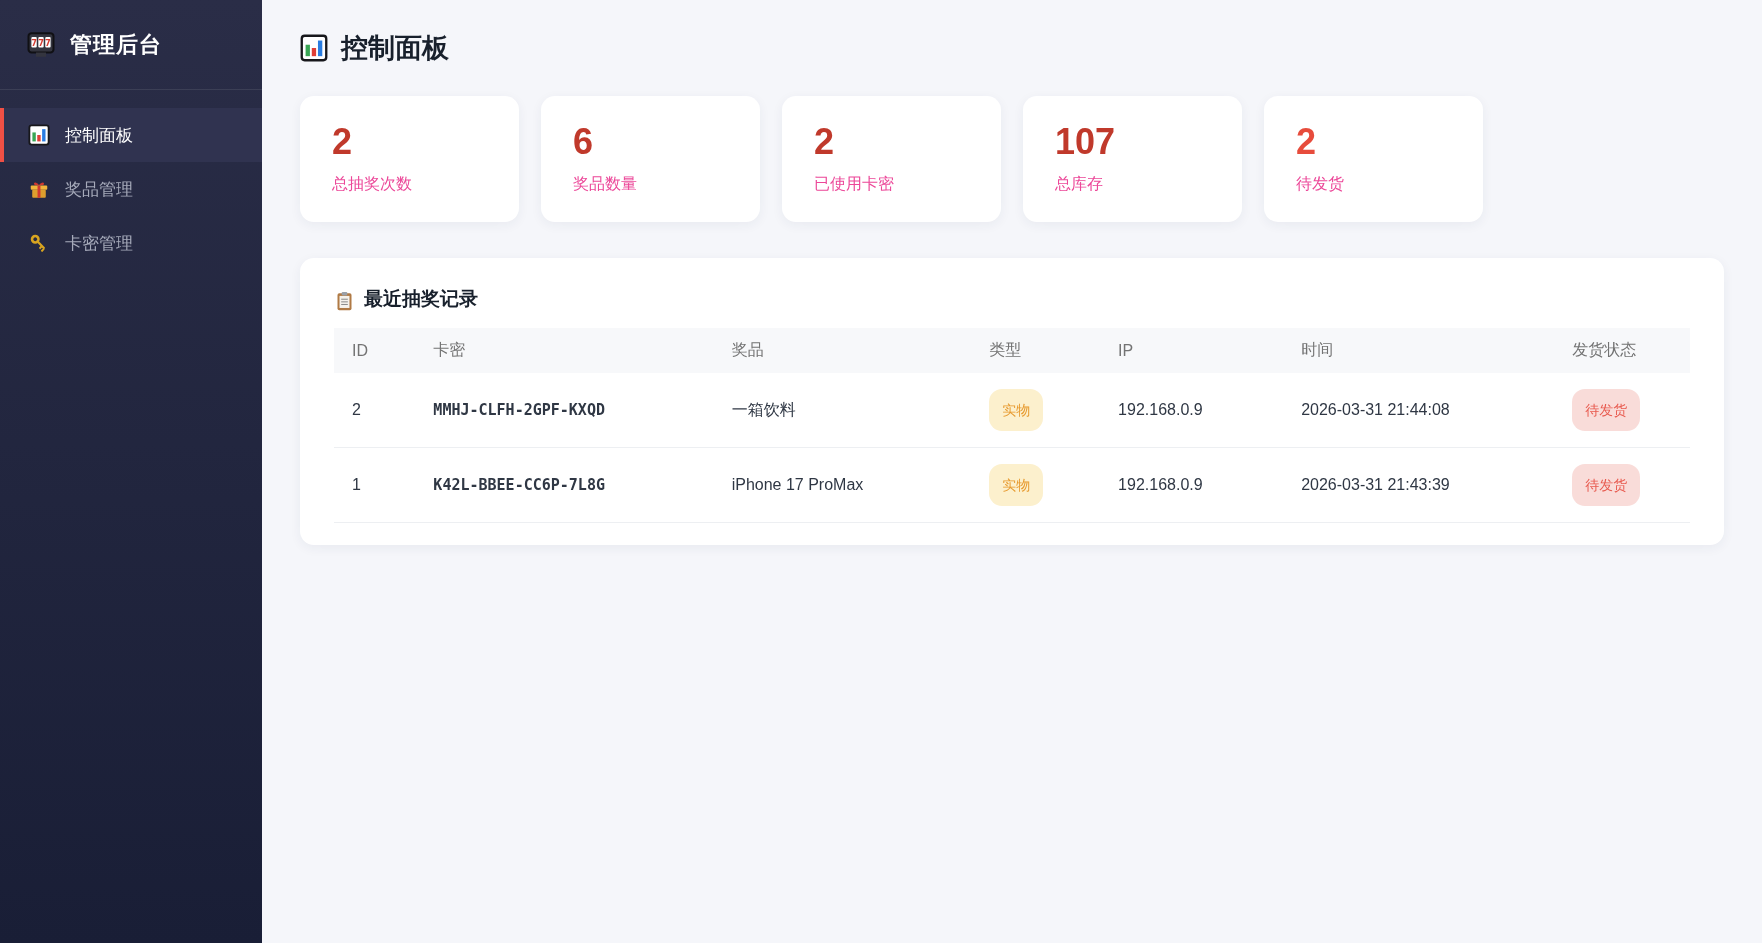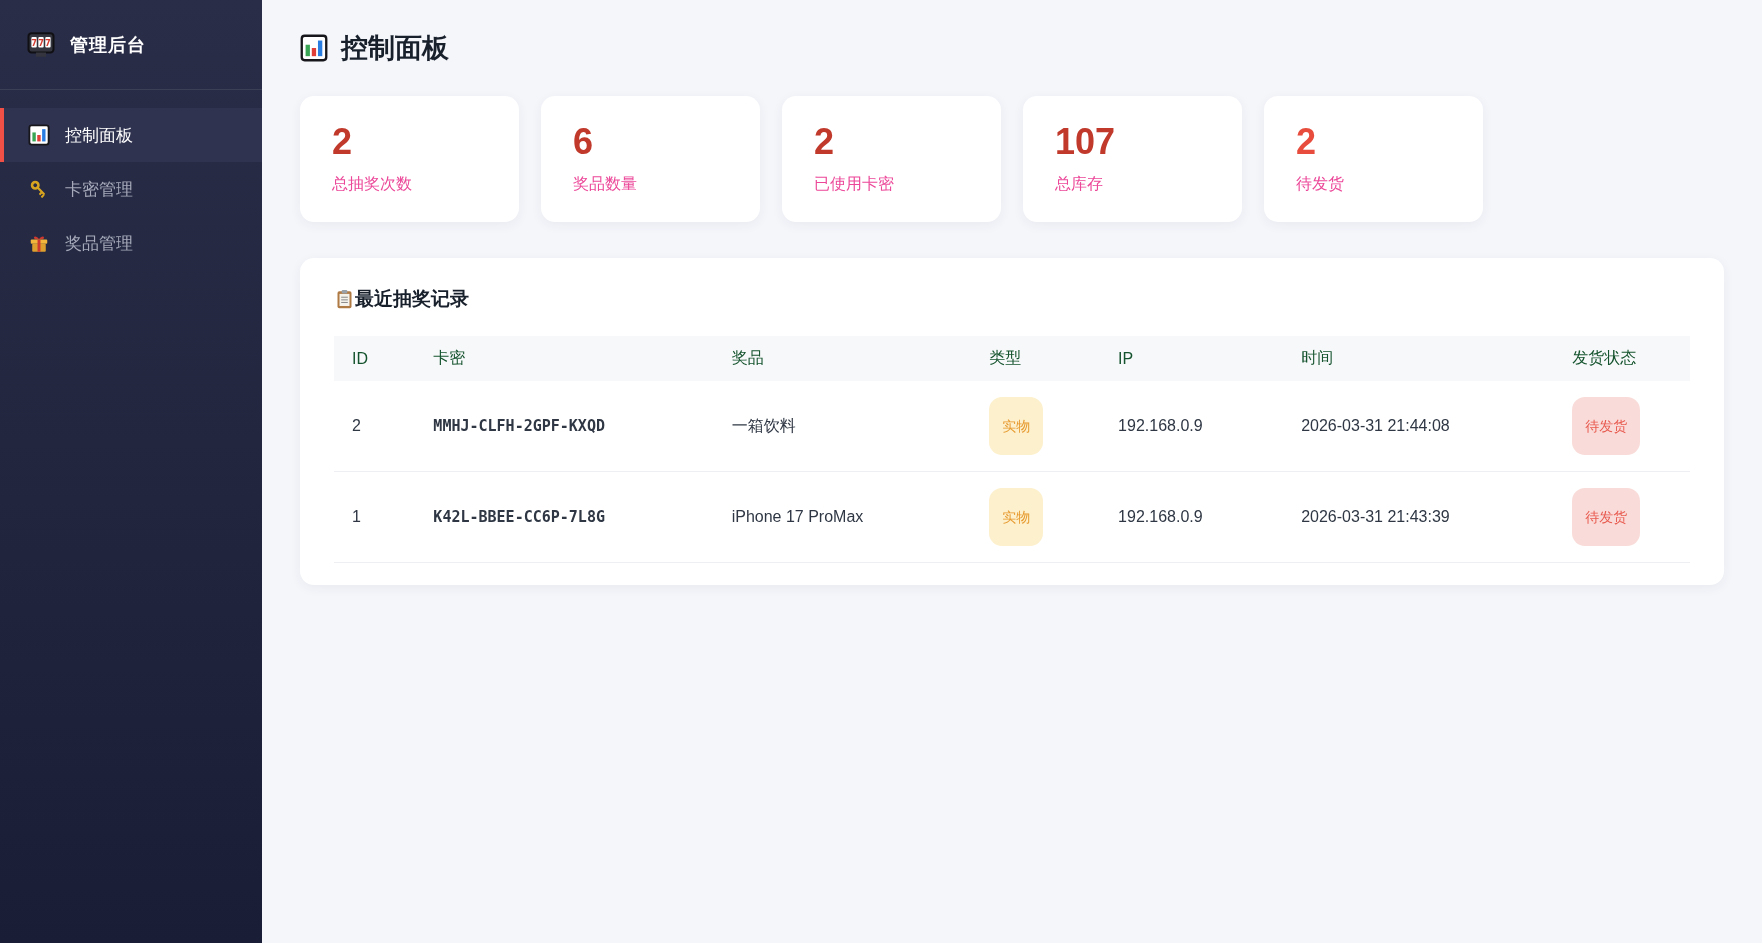--- a/index.html
+++ b/index.html
@@ -13,21 +13,21 @@
 
   
   .sidebar {
     width:262px; min-width:262px; height:100%;
     background:linear-gradient(180deg,#2a2d47 0%, #191e36 100%);
   }
   .sidebar-header {
     height:90px; display:flex; align-items:center; gap:14px;
     padding:0 26px; border-bottom:1px solid rgba(255,255,255,0.09);
   }
-  .app-title { color:#ffffff; font-size:18px; font-weight:bold; letter-spacing:1px; }
+  .app-title { color:#ffffff; font-size:22px; font-weight:bold; letter-spacing:1px; }
   .nav { padding-top:18px; }
   .nav-item {
     height:54px; display:flex; align-items:center; gap:15px;
     padding:0 24px; color:#a6aaba; font-size:17px; cursor:pointer;
     border-left:4px solid transparent;
   }
   .nav-item.active {
     background:#303350; border-left-color:#f05045; color:#ffffff;
   }
 
@@ -44,34 +44,34 @@
     padding:26px 32px; box-shadow:0 3px 12px rgba(40,50,80,0.06);
     display:flex; flex-direction:column; justify-content:center;
   }
   .stat-value { font-size:36px; font-weight:bold; line-height:1; margin-bottom:14px; color:#c0392b; }
   .stat-label { font-size:16px; color:#ec4899; }
 
   .panel {
     background:#ffffff; border-radius:14px; padding:28px 34px 22px;
     box-shadow:0 3px 12px rgba(40,50,80,0.06);
   }
-  .panel-header { display:flex; align-items:center; gap:0; margin-bottom:24px; }
+  .panel-header { display:flex; align-items:flex-end; gap:9px; margin-bottom:16px; }
   .panel-title { font-size:19px; font-weight:bold; color:#18202c; }
 
   table { width:100%; border-collapse:collapse; }
   thead th {
     background:#f7f8fa; text-align:left; font-weight:normal;
-    color:#14532d; font-size:16px; padding:12px 18px;
+    color:#737373; font-size:16px; padding:12px 18px;
   }
   tbody td {
     padding:16px 18px; font-size:16px; color:#2f3744;
     border-bottom:1px solid #edeff2; background:#ffffff;
   }
   .key-mono { font-family:"DejaVu Sans Mono","Liberation Mono",monospace; font-size:15px;font-weight:bold; }
-  .badge { display:inline-block; padding:20px 13px; border-radius:13px; font-size:14px; line-height:1.3; }
+  .badge { display:inline-block; padding:12px 13px; border-radius:13px; font-size:14px; line-height:1.3; }
   .badge-type { background:#fcf0cd; color:#e79a2e; }
   .badge-status { background:#f9dcd9; color:#e85a4f; }
 
   .icon { display:inline-flex; flex-shrink:0; }
 </style>
 </head>
 <body>
 
 <aside class="sidebar">
   <div class="sidebar-header">
@@ -99,42 +99,42 @@
           <rect x="10.1" y="12" width="3.7" height="7" fill="#e03e36"></rect>
           <rect x="15.4" y="5.6" width="3.7" height="13.4" fill="#2a7de1"></rect>
         </svg>
       </span>
       <span>控制面板</span>
     </div>
 
     <div class="nav-item">
       <span class="icon">
         <svg width="22" height="22" viewBox="0 0 24 24">
+          <path d="M12 8 C 9.5 3.2, 4.2 4.4, 7.6 8 Z" fill="#cf3a30"></path>
+          <path d="M12 8 C 14.5 3.2, 19.8 4.4, 16.4 8 Z" fill="#cf3a30"></path>
+          <rect x="3" y="8.2" width="18" height="4.6" rx="1" fill="#f2b63c"></rect>
+          <rect x="4.6" y="12.8" width="14.8" height="8.7" rx="1" fill="#dd9f2e"></rect>
+          <rect x="10.4" y="8.2" width="3.2" height="13.3" fill="#cf3a30"></rect>
+        </svg>
+      </span>
+      <span>奖品管理</span>
+    </div>
+
+    <div class="nav-item">
+      <span class="icon">
+        <svg width="22" height="22" viewBox="0 0 24 24">
           <g transform="rotate(45 12 12)">
             <circle cx="6.2" cy="12" r="3.5" fill="none" stroke="#d9a520" stroke-width="2.8"></circle>
             <rect x="9.6" y="10.8" width="11" height="2.4" rx="1" fill="#d9a520"></rect>
             <rect x="15.6" y="12.6" width="2.2" height="3.4" rx="0.6" fill="#d9a520"></rect>
             <rect x="19.2" y="12.6" width="2.2" height="4" rx="0.6" fill="#d9a520"></rect>
           </g>
         </svg>
       </span>
       <span>卡密管理</span>
-    </div>
-
-    <div class="nav-item">
-      <span class="icon">
-        <svg width="22" height="22" viewBox="0 0 24 24">
-          <path d="M12 8 C 9.5 3.2, 4.2 4.4, 7.6 8 Z" fill="#cf3a30"></path>
-          <path d="M12 8 C 14.5 3.2, 19.8 4.4, 16.4 8 Z" fill="#cf3a30"></path>
-          <rect x="3" y="8.2" width="18" height="4.6" rx="1" fill="#f2b63c"></rect>
-          <rect x="4.6" y="12.8" width="14.8" height="8.7" rx="1" fill="#dd9f2e"></rect>
-          <rect x="10.4" y="8.2" width="3.2" height="13.3" fill="#cf3a30"></rect>
-        </svg>
-      </span>
-      <span>奖品管理</span>
     </div>
 
 
   </nav>
 </aside>
 
 <main class="main">
 
   <div class="page-header">
     <span class="icon">

